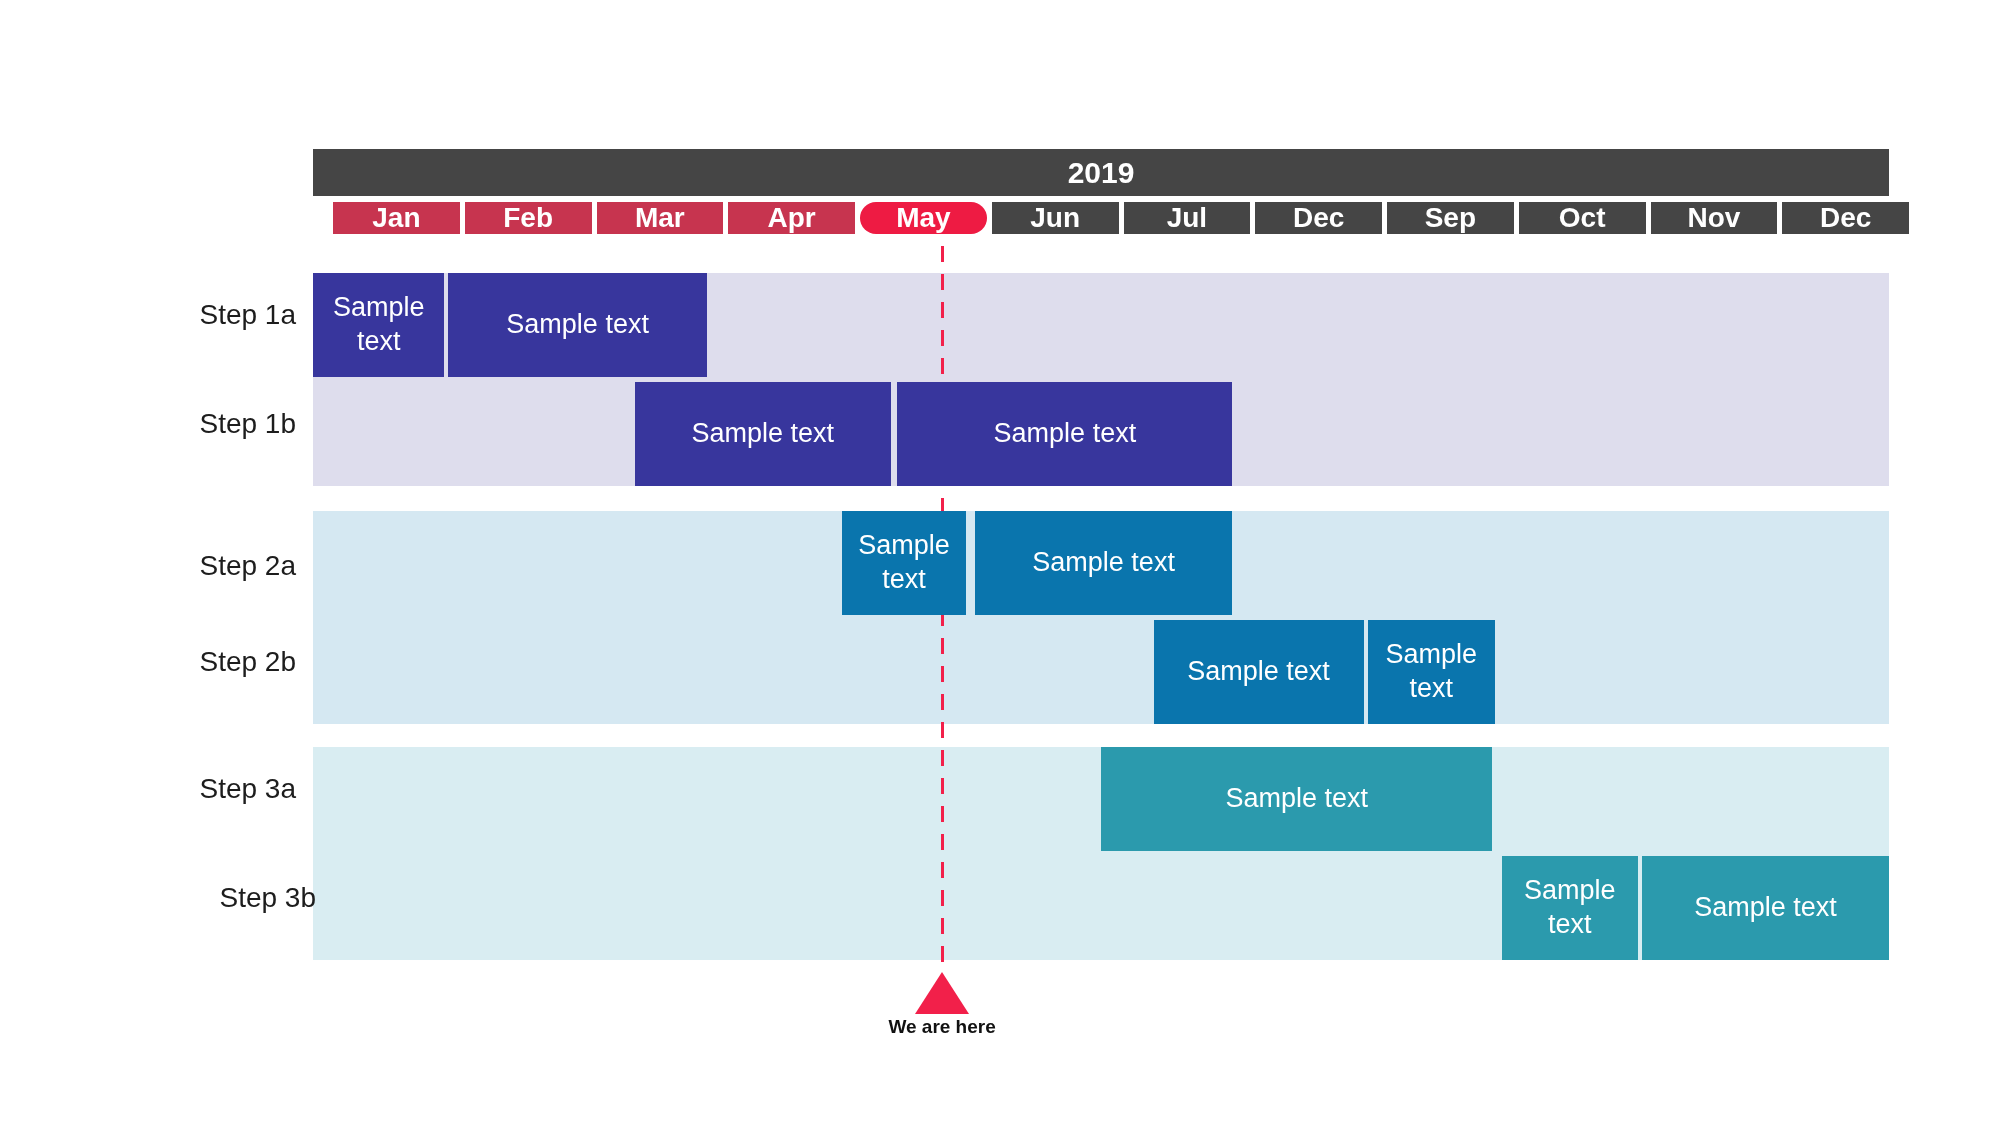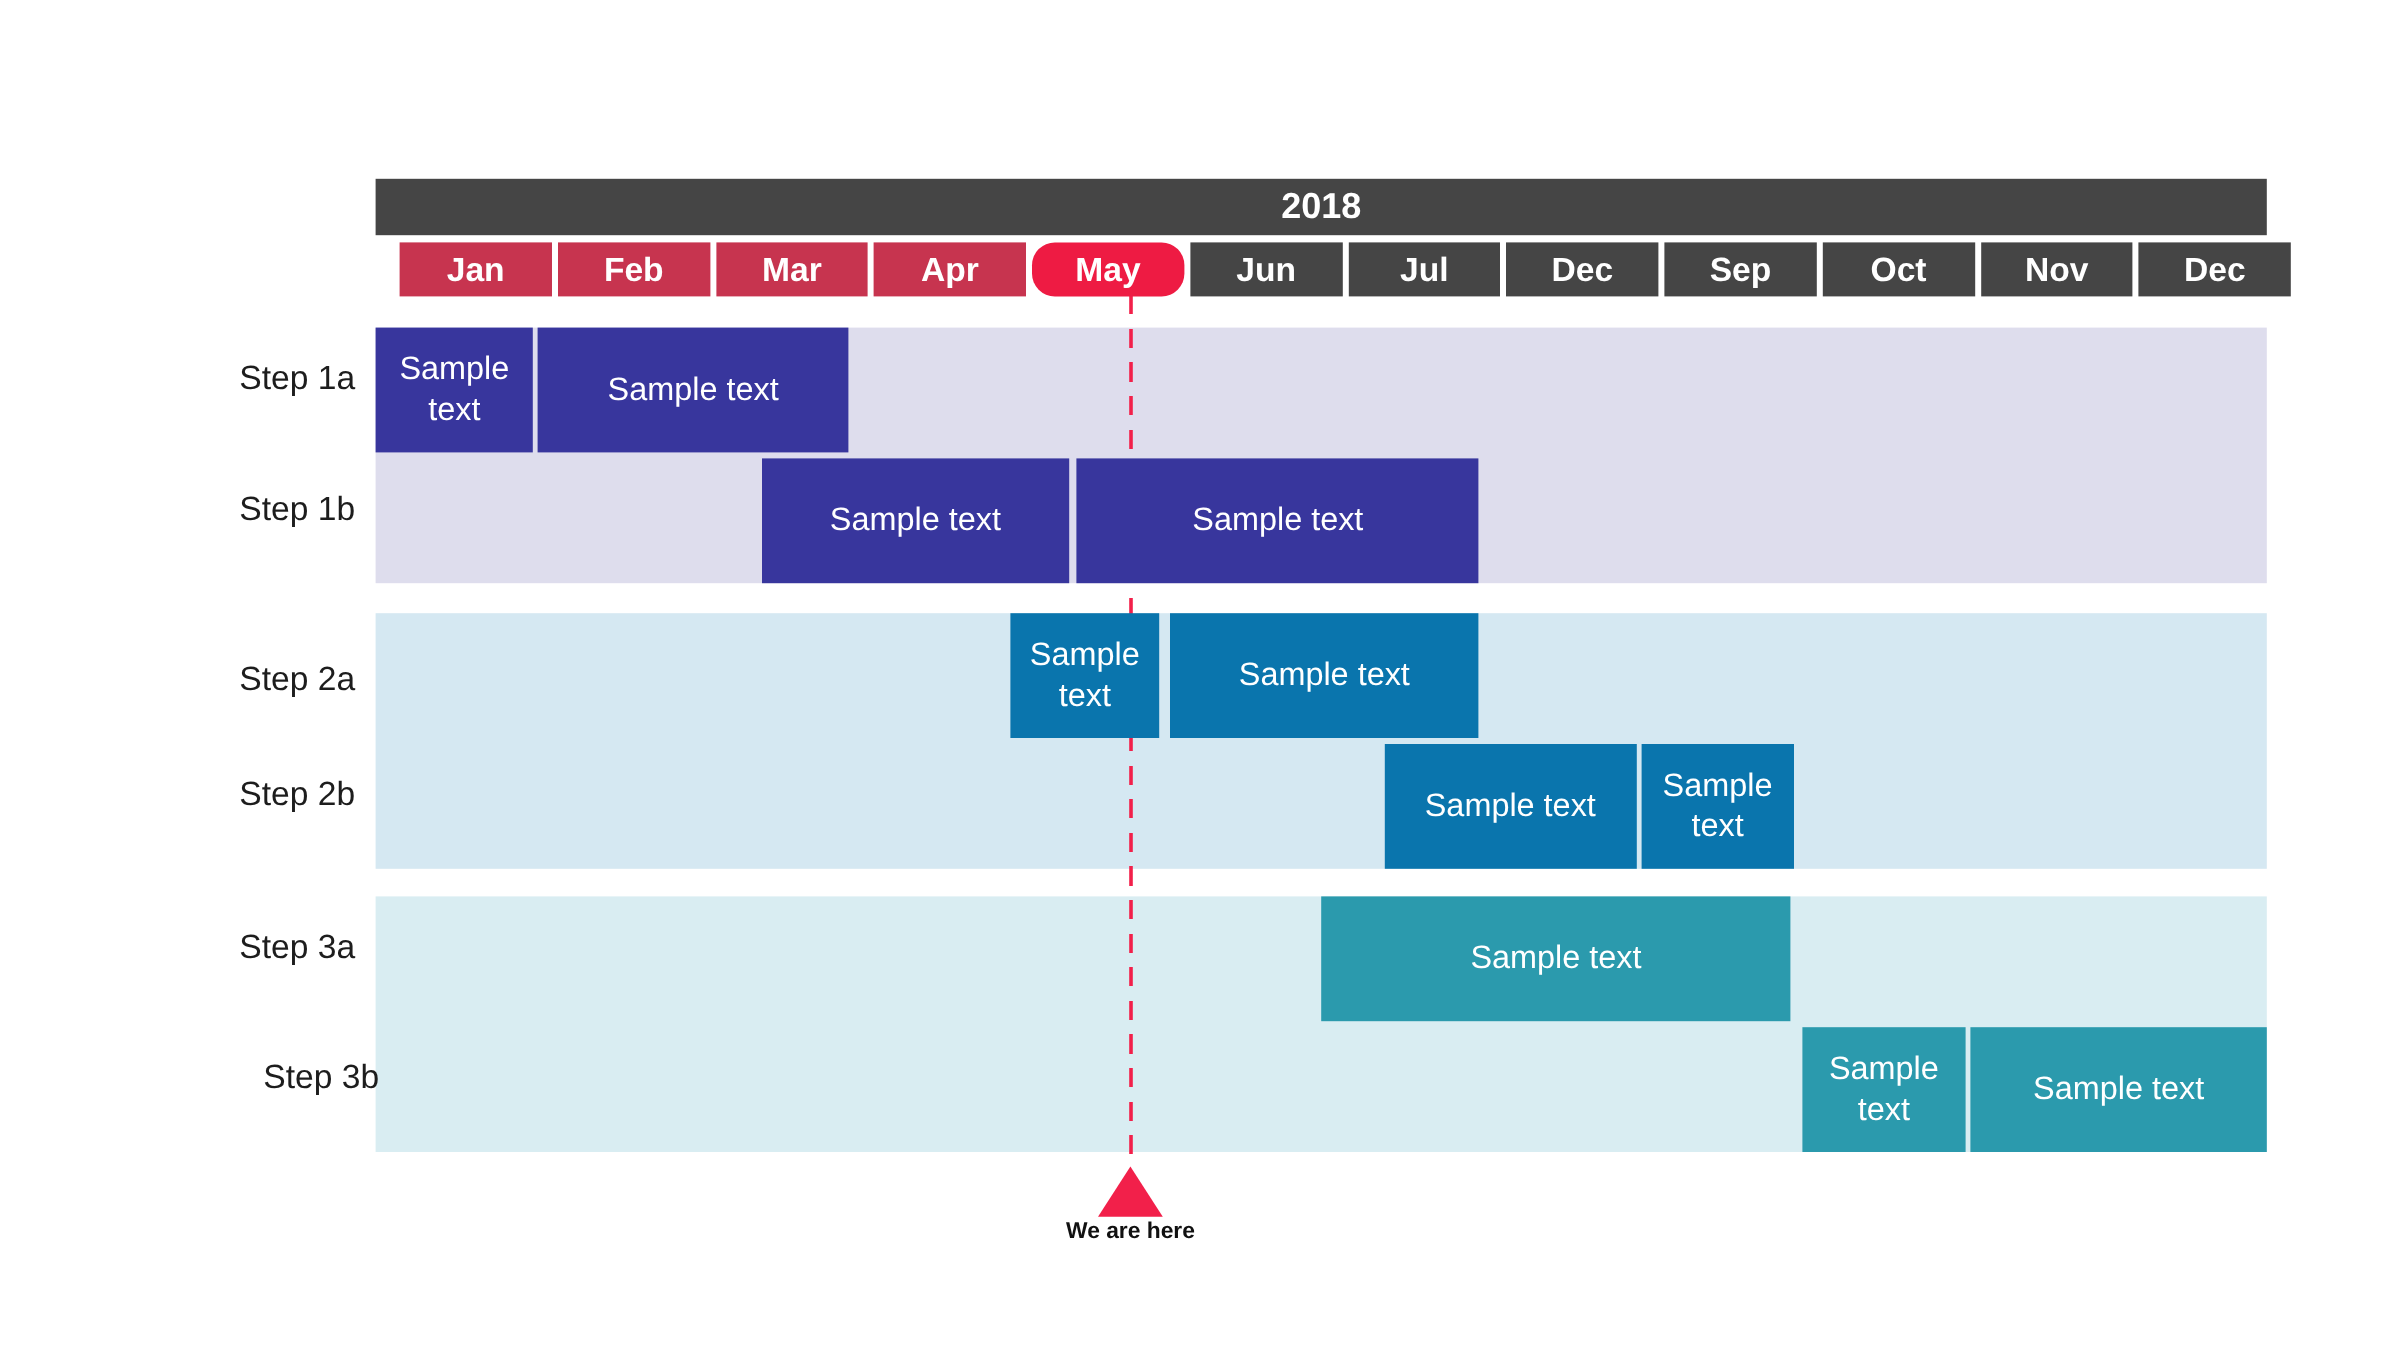--- a/index.html
+++ b/index.html
@@ -9,21 +9,21 @@
     font-family:"Liberation Sans", sans-serif;
   }
   .chart{position:absolute;left:313px;top:0;width:1576px;height:1125px;}
   .year-bar{
     position:absolute;left:0;top:149px;width:100%;height:47px;
     background:var(--dark,#454545);color:#ffffff;
     display:flex;align-items:center;justify-content:center;
     font-size:30px;font-weight:700;z-index:4;
   }
   .month-row{
-    position:absolute;left:0;top:202px;width:100%;height:45px;
+    position:absolute;left:0;top:202px;width:100%;height:32px;
     display:flex;gap:5px;z-index:4;padding-left:20px;
   }
   .month-cell{
     flex:1;display:flex;align-items:center;justify-content:center;
     color:#ffffff;font-size:28px;font-weight:700;
   }
   .month-past{background:var(--month_red,#c7344f);}
   .month-current{background:var(--may_red,#ee1b43);border-radius:19px;}
   .month-future{background:var(--dark,#454545);}
   .group-bg{position:absolute;left:0;width:100%;height:213px;z-index:1;}
@@ -58,21 +58,21 @@
   }
   .now-label{
     position:absolute;top:1016px;width:320px;z-index:4;
     text-align:center;font-size:19px;font-weight:700;color:#111111;
   }
 </style>
 </head>
 <body>
 
 <div class="chart">
-  <div class="year-bar">2018</div>
+  <div class="year-bar">2019</div>
   <div class="month-row" id="month-row">
       <div class="month-cell month-past">Jan</div>
       <div class="month-cell month-past">Feb</div>
       <div class="month-cell month-past">Mar</div>
       <div class="month-cell month-past">Apr</div>
       <div class="month-cell month-current">May</div>
       <div class="month-cell month-future">Jun</div>
       <div class="month-cell month-future">Jul</div>
       <div class="month-cell month-future">Dec</div>
       <div class="month-cell month-future">Sep</div>

